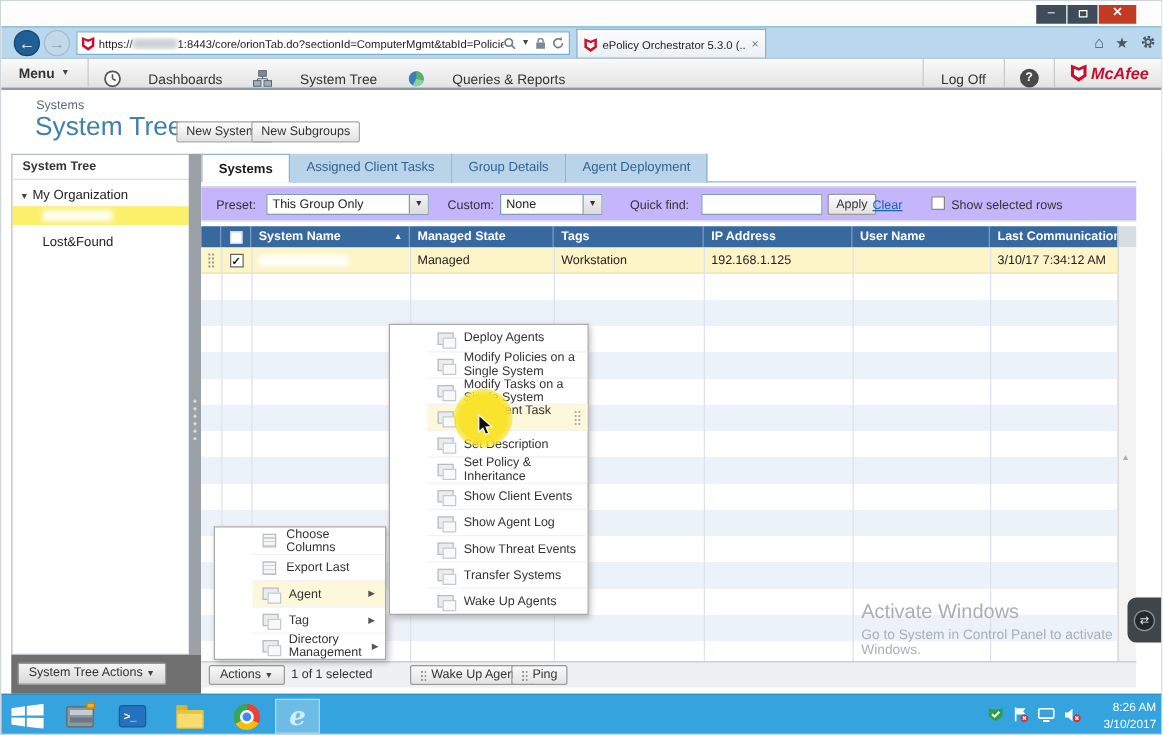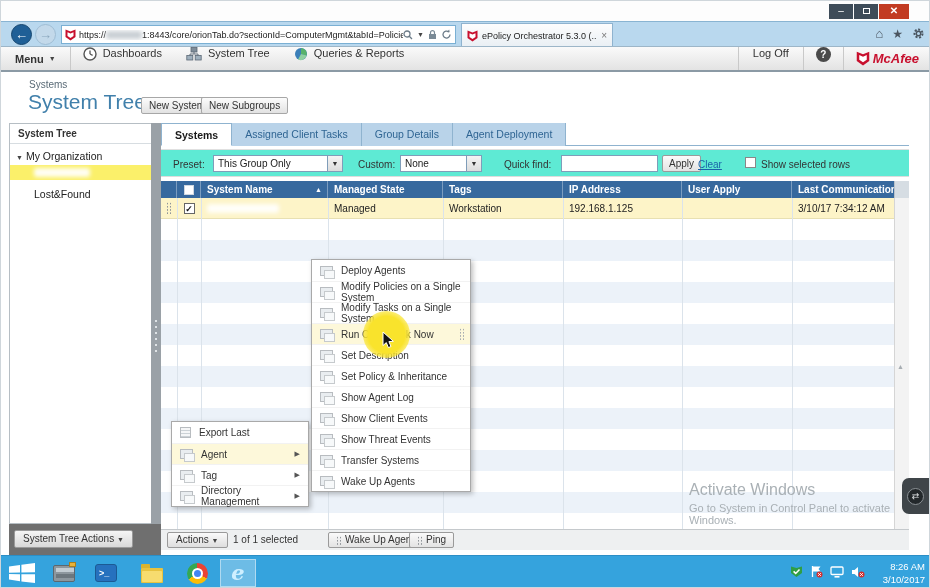--- a/index.html
+++ b/index.html
@@ -24,21 +24,21 @@
   .urlicons { margin-left:auto; display:flex; align-items:center; gap:4px; color:#6b7b88; font-size:9px; }
   .tabbox { position:absolute; left:460px; top:1px; width:152px; height:24px; background:linear-gradient(#fdfdfd,#e9eff4); border:1px solid #8fb3cf; border-bottom:none; display:flex; align-items:center; padding:0 5px; gap:4px; }
   .tabtitle { font-size:9px; color:#222; white-space:nowrap; overflow:hidden; max-width:118px; }
   .tabclose { font-size:10px; color:#777; margin-left:auto; }
   .navright { position:absolute; right:6px; top:5px; display:flex; gap:9px; align-items:center; color:#4a5560; }
   .star { font-size:12px; line-height:12px; }
   .home { font-size:13px; line-height:12px; }
 
   
   .menubar { position:absolute; left:0; top:45px; width:930px; height:26px; background:linear-gradient(#fafafa,#e3e3e3); border-top:1px solid #9db6c8; border-bottom:2px solid #8b9aa5; display:flex; align-items:center; font-size:11px; color:#333; }
-  .mb-item { display:flex; align-items:flex-start; gap:6px; padding:0 12px; height:100%; }
+  .mb-item { display:flex; align-items:flex-end; gap:22px; padding:0 12px; height:100%; }
   .mb-sep { width:1px; height:100%; background:#c9c9c9; }
   .menu-main { font-weight:bold; padding:0 14px; display:flex; gap:5px; align-items:center; }
   .mb-right { margin-left:auto; display:flex; align-items:center; height:100%; }
   .logoff { padding:0 14px; }
   .helpcirc { width:15px; height:15px; border-radius:50%; background:#4a4a4a; color:#fff; font-size:10px; font-weight:bold; text-align:center; line-height:15px; }
   .mcafee { display:flex; align-items:center; gap:3px; padding:0 12px; }
   .mcafee-txt { font-weight:bold; font-style:italic; font-size:13px; color:#c8102e; }
   .caret-sm { font-size:7px; color:#444; }
 
   
@@ -59,21 +59,21 @@
   .sta-btn { position:absolute; left:5px; top:6px; height:18px; background:linear-gradient(#f5f5f5,#d8d8d8); border:1px solid #9a9a9a; border-radius:2px; font-size:10px; color:#333; line-height:16px; padding:0 8px; }
   .splitter { position:absolute; left:150px; top:122px; width:10px; height:401px; background:#9aa1a7; }
   .splitgrip { position:absolute; left:3px; top:195px; width:4px; height:34px; background-image:radial-gradient(#dfe3e6 34%, transparent 36%); background-size:4px 6px; }
 
   
   .main { position:absolute; left:160px; top:122px; width:748px; height:432px; background:#fff; }
   .tabsrow { position:absolute; left:0; top:0; width:748px; height:23px; border-bottom:1px solid #8fb3cf; display:flex; }
   .tab { height:23px; line-height:22px; padding:0 13px; font-size:10.5px; border-right:1px solid #8fb3cf; background:#b9d3e9; color:#2f6593; }
   .tab.first { border-left:1px solid #8fb3cf; }
   .tab.active { background:#fff; color:#1a1a1a; font-weight:bold; border-top:1px solid #8fb3cf; border-bottom:1px solid #fff; margin-bottom:-1px; }
-  .filterbar { position:absolute; left:0; top:26px; width:748px; height:28px; background:#5eead4; border-top:1px solid #e0e0e0; border-bottom:1px solid #ddd; font-size:10px; color:#333; }
+  .filterbar { position:absolute; left:0; top:26px; width:748px; height:28px; background:#c4b5fd; border-top:1px solid #e0e0e0; border-bottom:1px solid #ddd; font-size:10px; color:#333; }
   .flabel { position:absolute; top:9px; }
   .select { position:absolute; top:5px; height:17px; background:#fff; border:1px solid #7f9db9; font-size:10px; line-height:15px; padding-left:4px; color:#222; }
   .sel-caret { position:absolute; right:0; top:0; width:15px; height:15px; background:linear-gradient(#f4f4f4,#dcdcdc); border-left:1px solid #7f9db9; text-align:center; font-size:7px; line-height:15px; color:#333; }
   .qinput { position:absolute; left:400px; top:5px; width:97px; height:17px; background:#fff; border:1px solid #7f9db9; }
   .applyb { position:absolute; left:501px; top:5px; height:17px; padding:0 6px; background:linear-gradient(#fbfbfb,#e3e3e3); border:1px solid #9a9a9a; border-radius:2px; font-size:10px; line-height:15px; }
   .clearl { position:absolute; left:537px; top:9px; color:#1a64a8; text-decoration:underline; }
   .srcheck { position:absolute; left:584px; top:7px; width:11px; height:11px; background:#fff; border:1px solid #888; }
   .srlabel { position:absolute; left:600px; top:9px; }
 
   
@@ -96,21 +96,21 @@
 
   
   .fbar { position:absolute; left:0; top:406px; width:748px; height:21px; background:#eef0f1; border-top:1px solid #c5c9cc; font-size:10px; color:#333; }
   .actbtn { position:absolute; left:6px; top:2px; height:16px; padding:0 8px; background:linear-gradient(#fafafa,#dedede); border:1px solid #9a9a9a; border-radius:2px; line-height:14px; }
   .seltext { position:absolute; left:72px; top:4px; }
   .fbtn { position:absolute; top:2px; height:16px; padding:0 7px; background:linear-gradient(#fafafa,#e3e3e3); border:1px solid #9a9a9a; border-radius:2px; line-height:14px; display:flex; align-items:center; gap:4px; }
   .fbtn .grip { height:9px; width:5px; }
   .wake { left:167px; } .ping { left:248px; }
 
   
-  .cmenu { position:absolute; background:#fff; border:1px solid #a9a9a9; box-shadow:2px 2px 5px rgba(0,0,0,0.25); z-index:50; }
+  .cmenu { position:absolute; background:#fff; border:1px solid #a9a9a9; box-shadow:2px 2px 5px rgba(0,0,0,0.25); z-index:50;padding-left:30px; }
   .menu1 { left:170px; top:420px; width:138px; }
   .menu2 { left:310px; top:258px; width:160px; }
   .mitem { height:21px; display:flex; align-items:center; gap:8px; padding:0 8px; font-size:10px; color:#333; border-top:1px solid #f997; border-top:1px solid #f2f2f2; position:relative; }
   .mitem:first-child { border-top:none; }
   .mitem.hl { background:#fdf8da; }
   .marrow { margin-left:auto; font-size:7px; color:#555; }
   .mi-win { width:13px; height:10px; border:1px solid #b8bcc0; background:#e9edf0; position:relative; flex:none; }
   .mi-win::after { content:""; position:absolute; left:3px; top:3px; width:9px; height:7px; border:1px solid #c6cacd; background:#f7f9fa; }
   .mi-list { width:11px; height:11px; border:1px solid #b8bcc0; background:repeating-linear-gradient(#f5f6f7 0 2px,#ccd2d6 2px 3px); flex:none; }
   .m2grip { position:absolute; right:5px; top:4px; width:6px; height:13px; background-image:radial-gradient(#a7acb0 36%, transparent 38%); background-size:3px 3.2px; }
@@ -311,21 +311,21 @@
 
     <div class="thead">
       <div class="th" style="width:16px"></div>
       <div class="th cbx" style="width:24px">
           <span class="hcheck"></span>
         </div>
       <div class="th" style="width:127px"><span>System Name</span><span class="sortarrow">▲</span></div>
       <div class="th" style="width:115px"><span>Managed State</span></div>
       <div class="th" style="width:120px"><span>Tags</span></div>
       <div class="th" style="width:119px"><span>IP Address</span></div>
-      <div class="th" style="width:110px"><span>User Apply</span></div>
+      <div class="th" style="width:110px"><span>User Name</span></div>
       <div class="th" style="width:102px;border-right:none"><span>Last Communication</span></div>
     </div>
     <div class="corner"></div>
 
     <div class="drow">
       <div class="td gripc" style="width:16px">
           <span class="grip"></span>
         </div>
       <div class="td cbc" style="width:24px">
           <span class="rowcheck"><span>✓</span></span>
@@ -363,20 +363,24 @@
       <div class="fbtn ping">
           <span class="grip"></span>
           <span>Ping</span>
         </div>
     </div>
   </div>
 
   <div class="cmenu menu1">
     <div class="mitem">
         <span class="mi-list"></span>
+        <span>Choose Columns</span>
+      </div>
+    <div class="mitem">
+        <span class="mi-list"></span>
         <span>Export Last</span>
       </div>
     <div class="mitem hl">
         <span class="mi-win"></span>
         <span>Agent</span>
         <span class="marrow">▶</span>
       </div>
     <div class="mitem">
         <span class="mi-win"></span>
         <span>Tag</span>
@@ -410,25 +414,25 @@
     <div class="mitem">
         <span class="mi-win"></span>
         <span>Set Description</span>
       </div>
     <div class="mitem">
         <span class="mi-win"></span>
         <span>Set Policy &amp; Inheritance</span>
       </div>
     <div class="mitem">
         <span class="mi-win"></span>
+        <span>Show Client Events</span>
+      </div>
+    <div class="mitem">
+        <span class="mi-win"></span>
         <span>Show Agent Log</span>
-      </div>
-    <div class="mitem">
-        <span class="mi-win"></span>
-        <span>Show Client Events</span>
       </div>
     <div class="mitem">
         <span class="mi-win"></span>
         <span>Show Threat Events</span>
       </div>
     <div class="mitem">
         <span class="mi-win"></span>
         <span>Transfer Systems</span>
       </div>
     <div class="mitem">

